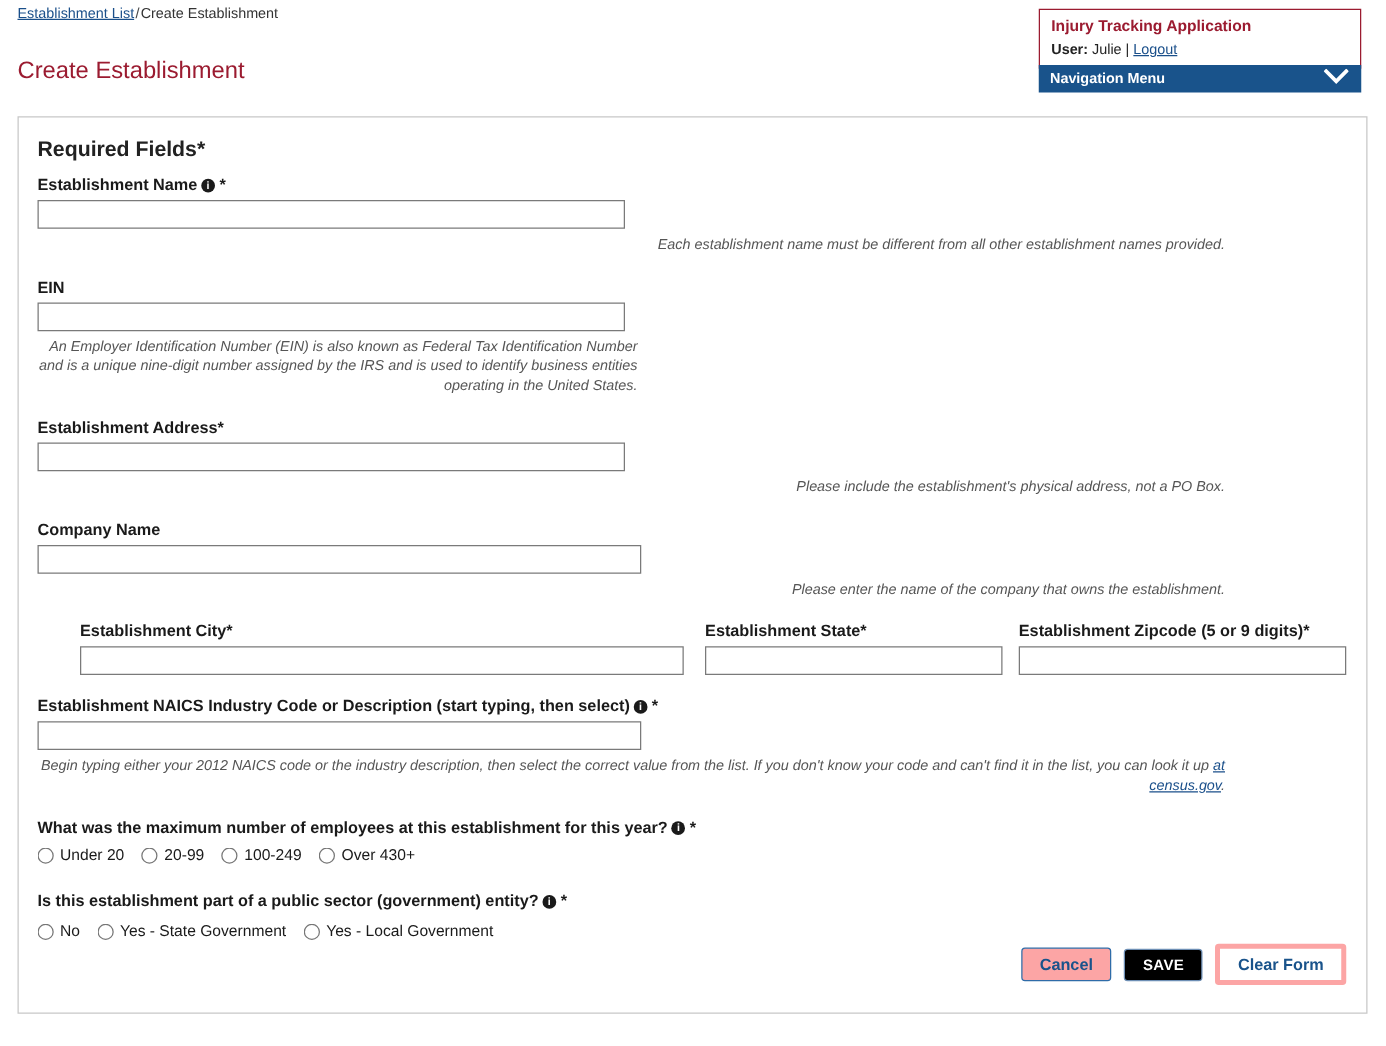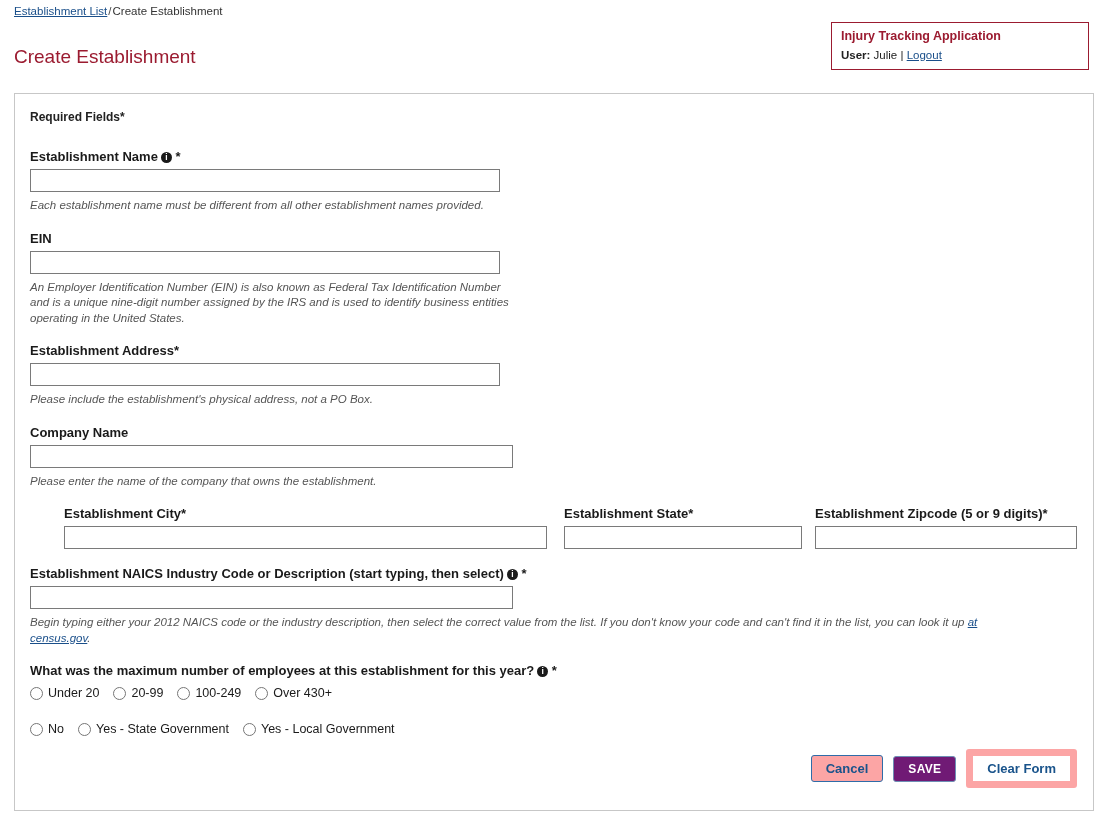--- a/index.html
+++ b/index.html
@@ -25,21 +25,21 @@
   .breadcrumb .sep { color: #444; padding: 0 1px; }
 
   
   .page-title {
     position: absolute; left: 14px; top: 46px;
     font-size: 19px; color: #9b1b30; font-weight: 400;
   }
 
   
   .appbox {
-    position: absolute; left: 831px; top: 22px; width: 258px;
+    position: absolute; left: 831px; top: 7px; width: 258px;
     border: 1px solid #9b1b30;
     background: #ffffff;
     padding: 6px 9px 8px 9px;
   }
   .appbox .apptitle {
     color: #9b1b30; font-weight: bold; font-size: 12.5px; margin-bottom: 6px;
   }
   .appbox .userline { font-size: 11.5px; color: #222; }
   .appbox .userline b { font-weight: bold; }
   .appbox .userline a { color: #1a4f8a; text-decoration: underline; cursor: pointer; }
@@ -56,41 +56,41 @@
 
   
   .panel {
     position: absolute; left: 14px; top: 93px;
     width: 1080px; height: 718px;
     border: 1px solid #c7c7c7;
     background: #ffffff;
   }
   .panel-inner { padding: 16px 16px 10px 15px; position: relative; height: 100%; }
 
-  .req-note { font-size: 12px; font-weight: bold; color: #222; margin: 0 0 25px 0; }
+  .req-note { font-size: 17px; font-weight: bold; color: #222; margin: 0 0 10px 0; }
   .req-note .star { color: #222; font-weight: bold; }
 
   .fld-label {
     font-size: 13px; font-weight: bold; color: #1a1a1a;
     margin: 0 0 5px 0; display: block;
   }
   .info-i {
     display: inline-block; width: 11px; height: 11px; border-radius: 50%;
     background: #1a1a1a; color: #ffffff; font-size: 8.5px; font-weight: bold;
     text-align: center; line-height: 11px; vertical-align: 1px;
     font-style: normal; margin-left: 3px;
   }
   input[type="text"] {
     height: 23px; border: 1px solid #7a7a7a; background: #ffffff;
     font-family: "Liberation Sans", sans-serif; font-size: 13px;
     padding: 2px 4px; outline: none; display: block;
   }
   .helper {
     font-size: 11.5px; font-style: italic; color: #555555;
-    margin: 6px 0 0 0; line-height: 1.35; max-width: 950px;
+    margin: 6px 0 0 0; line-height: 1.35; max-width: 950px; text-align: right;
   }
   .helper a { color: #1a4f8a; text-decoration: underline; font-style: italic; }
 
   .grp { margin-bottom: 17px; }
 
   .row3 { display: flex; gap: 0; margin-bottom: 17px; margin-left: 34px; }
   .col-city { width: 522px; }
   .col-state { width: 262px; }
   .col-zip { width: 262px; }
 
@@ -106,25 +106,25 @@
   }
   .btn {
     font-family: "Liberation Sans", sans-serif;
     cursor: pointer; border-radius: 3px; font-size: 13px;
   }
   .btn-cancel {
     background: #fca5a5; border: 1px solid #2f6ca8; color: #19538b;
     font-weight: bold; padding: 5px 14px;
   }
   .btn-save {
-    background: #701a75; border: 1px solid #6e8fb5; color: #ffffff;
+    background: #000000; border: 1px solid #6e8fb5; color: #ffffff;
     font-weight: bold; padding: 5px 14px; font-size: 12px; letter-spacing: .3px;
   }
   .btn-clear {
-    background: #ffffff; border: 7px solid #fca5a5; color: #19538b;
+    background: #ffffff; border: 4px solid #fca5a5; color: #19538b;
     font-weight: bold; padding: 5px 14px;
   }
 </style>
 </head>
 <body>
 
 <div class="page">
 
   <div class="breadcrumb">
     <a>Establishment List</a><span class="sep">/</span><span>Create Establishment</span>
@@ -135,20 +135,28 @@
   <div class="appbox">
     <div class="apptitle">Injury Tracking Application</div>
     <div class="userline">
       <b>User:</b>
       <span>Julie</span>
       <span>|</span>
       <a>Logout</a>
     </div>
   </div>
 
+  <div class="navmenu">
+    <span>Navigation Menu</span>
+    <span class="chev">
+      <svg width="20" height="13" viewBox="0 0 20 13" aria-hidden="true">
+          <path d="M2 2 L10 10 L18 2" stroke="#ffffff" stroke-width="3" fill="none" stroke-linecap="square"></path>
+        </svg>
+    </span>
+  </div>
 
   <div class="panel">
     <div class="panel-inner">
 
       <div class="req-note">
         <span>Required Fields</span><span class="star">*</span>
       </div>
 
       <div class="grp">
         <span class="fld-label">
@@ -228,20 +236,24 @@
             <label>100-249</label>
           </span>
           <span class="radio-item">
             <input type="radio" name="maxemp" style="">
             <label>Over 430+</label>
           </span>
         </div>
       </div>
 
       <div class="grp" style="margin-top:22px">
+        <span class="fld-label">
+          <span>Is this establishment part of a public sector (government) entity?</span><i class="info-i">i</i>
+          <span>*</span>
+        </span>
         <div class="radio-row" style="margin-top:10px">
           <span class="radio-item">
             <input type="radio" name="pubsec" style="">
             <label>No</label>
           </span>
           <span class="radio-item">
             <input type="radio" name="pubsec" style="">
             <label>Yes - State Government</label>
           </span>
           <span class="radio-item">

